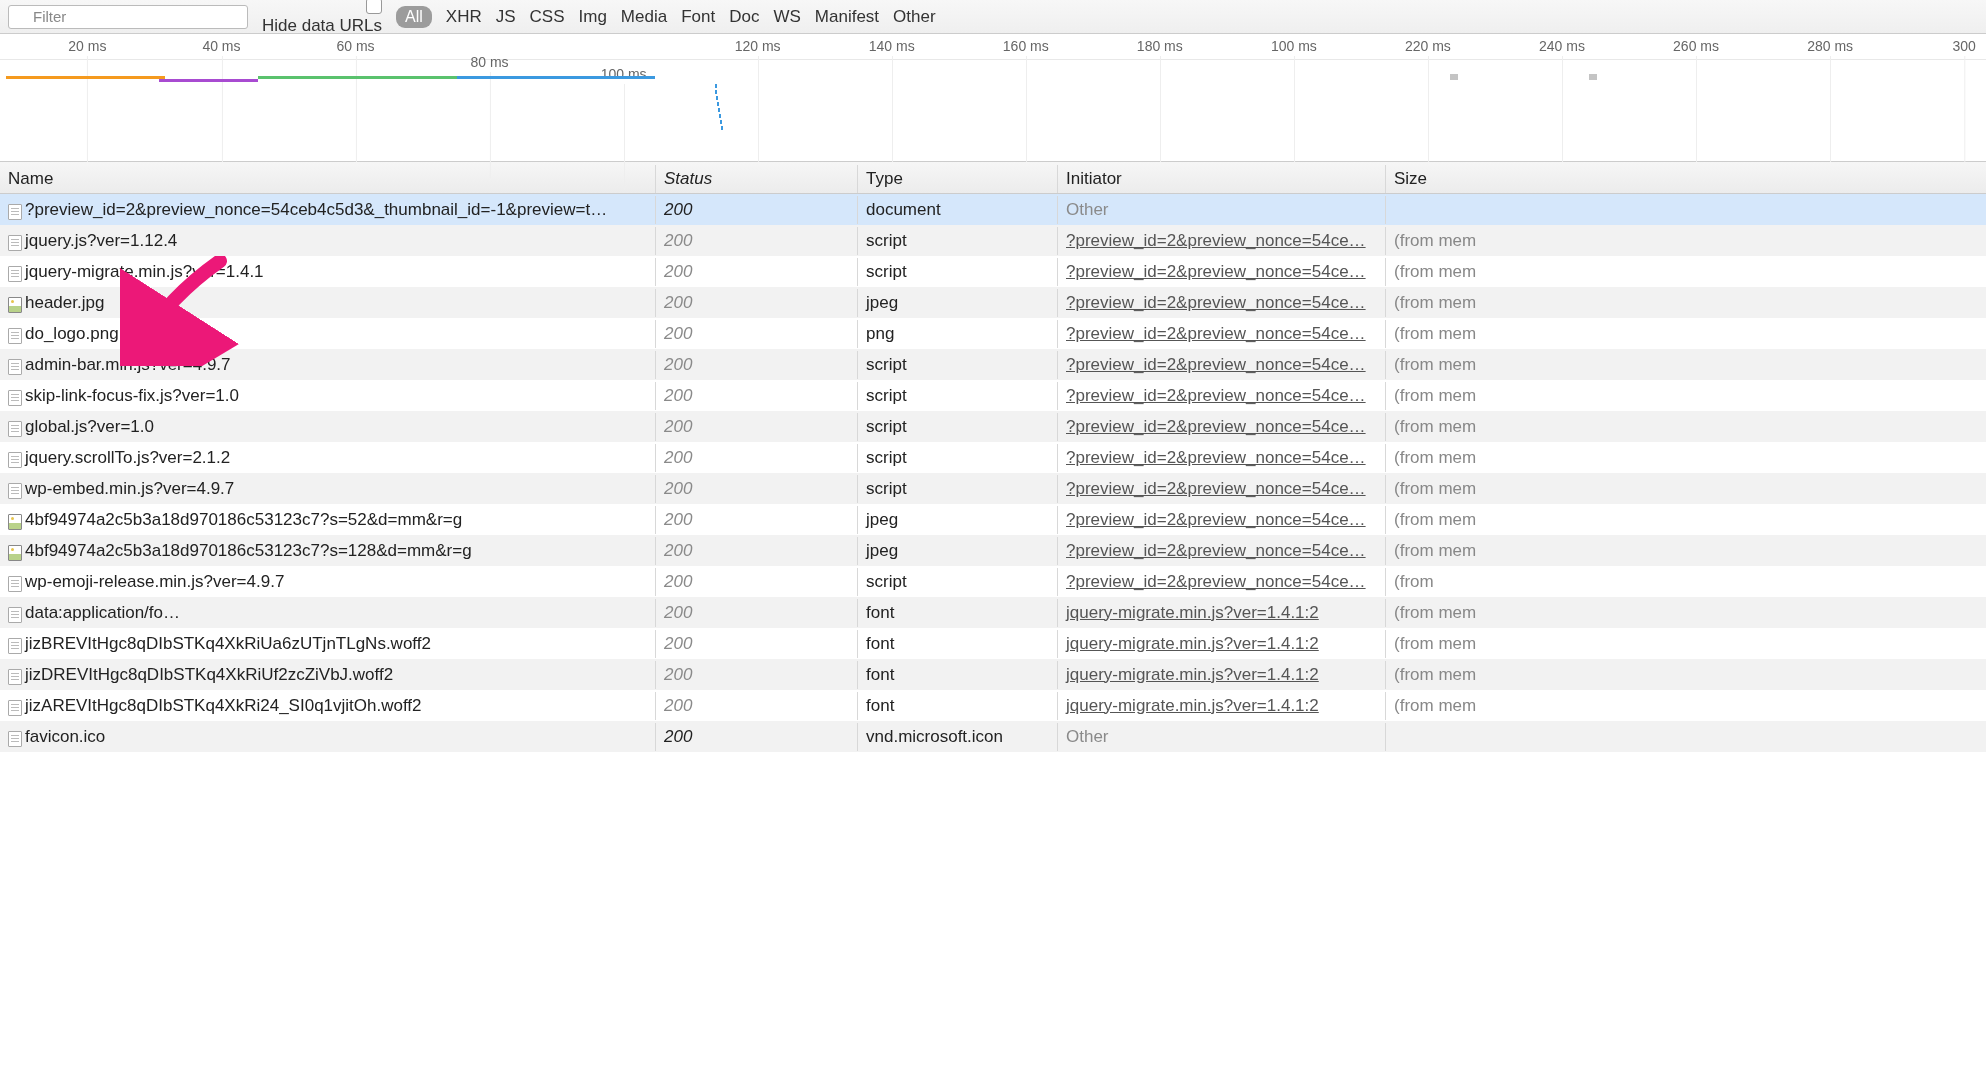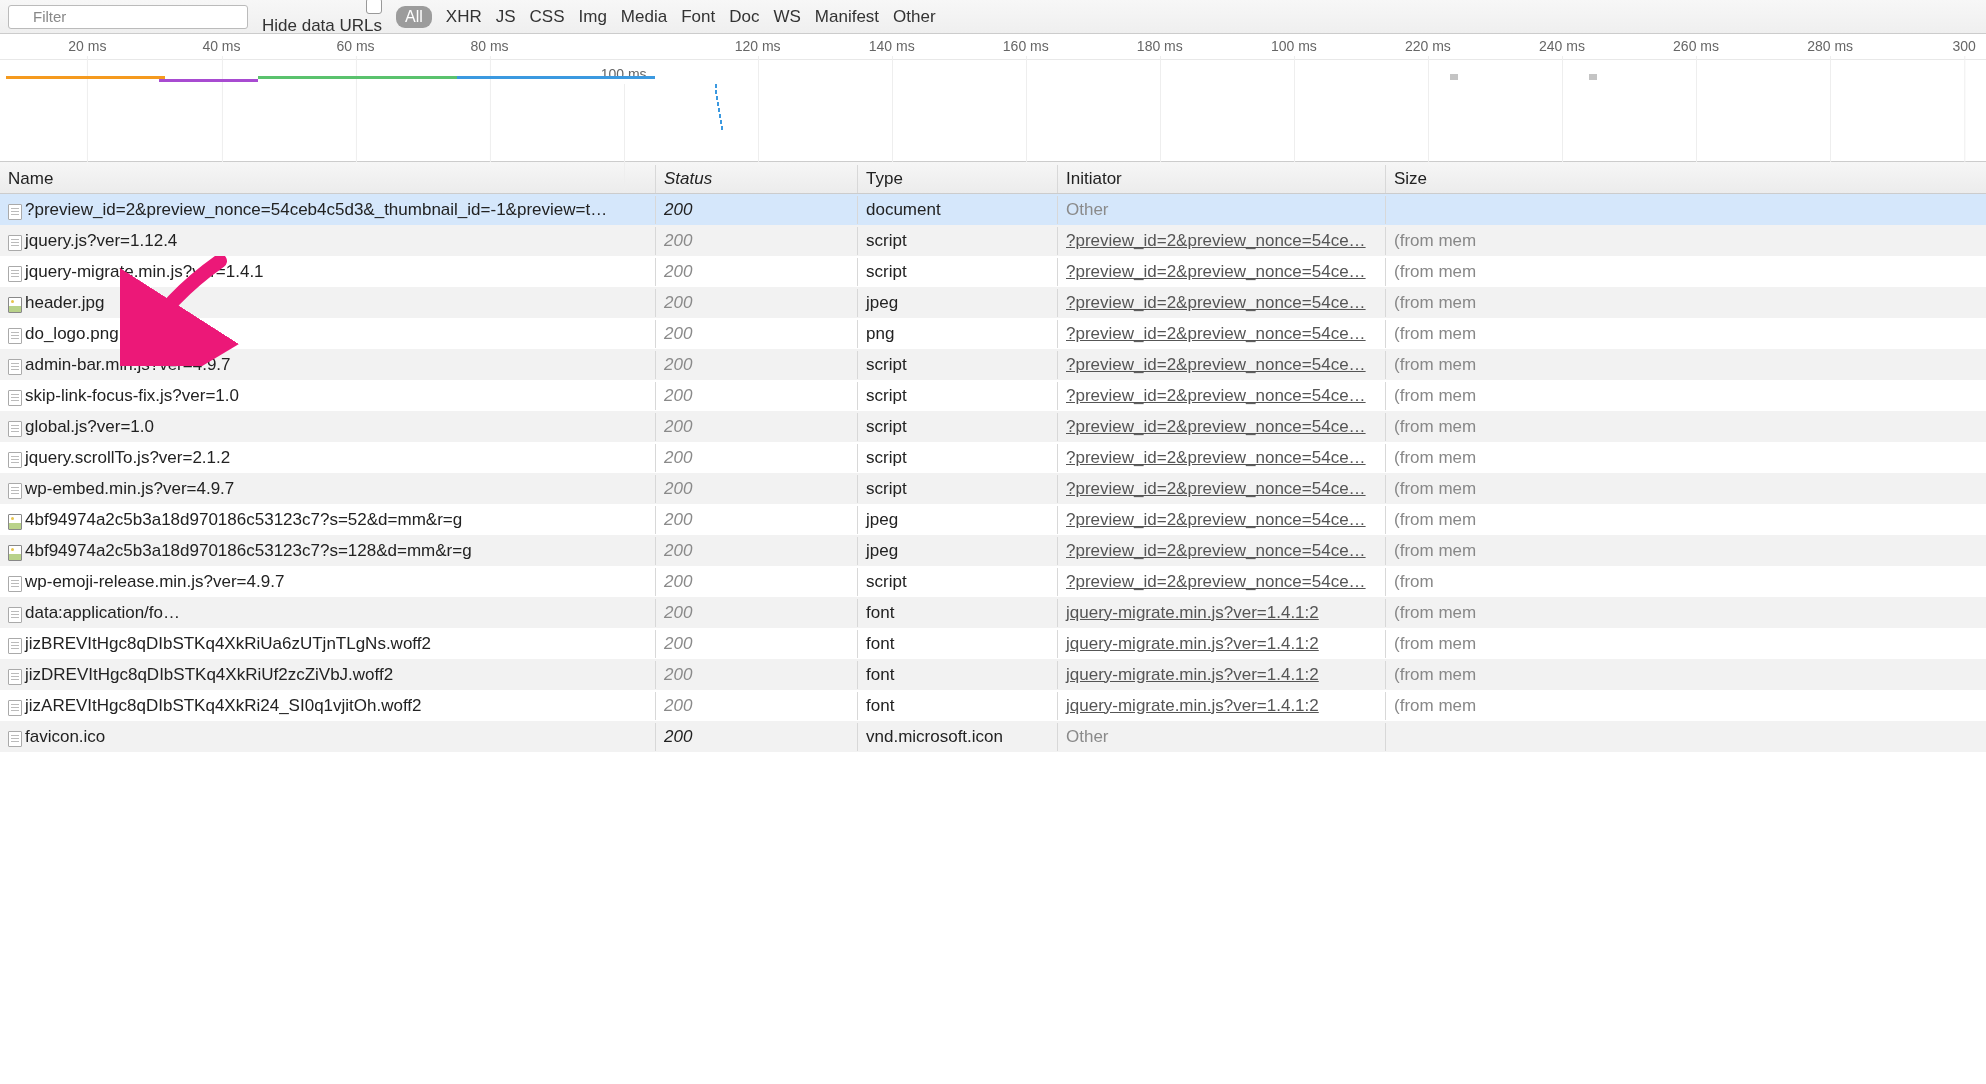--- a/index.html
+++ b/index.html
@@ -199,21 +199,21 @@
   <span class="filter-type">WS</span>
   <span class="filter-type">Manifest</span>
   <span class="filter-type">Other</span>
 </div>
 
 <div class="timeline">
   <div class="timeline-ticks" id="timeline-ticks">
       <span class="tick" style="left: 4.4%;">20 ms</span>
       <span class="tick" style="left: 11.15%;">40 ms</span>
       <span class="tick" style="left: 17.9%;">60 ms</span>
-      <span class="tick" style="left: 24.65%;">80 ms</span>
+      <span class="tick" style="left: 24.65%; margin-top: 16px;">80 ms</span>
       <span class="tick" style="left: 31.4%; margin-top: 28px;">100 ms</span>
       <span class="tick" style="left: 38.15%;">120 ms</span>
       <span class="tick" style="left: 44.9%;">140 ms</span>
       <span class="tick" style="left: 51.65%;">160 ms</span>
       <span class="tick" style="left: 58.4%;">180 ms</span>
       <span class="tick" style="left: 65.15%;">100 ms</span>
       <span class="tick" style="left: 71.9%;">220 ms</span>
       <span class="tick" style="left: 78.65%;">240 ms</span>
       <span class="tick" style="left: 85.4%;">260 ms</span>
       <span class="tick" style="left: 92.15%;">280 ms</span>

